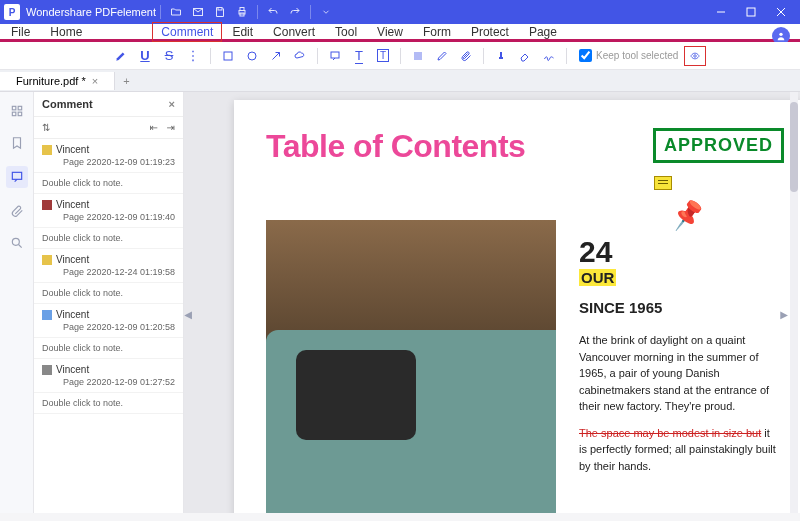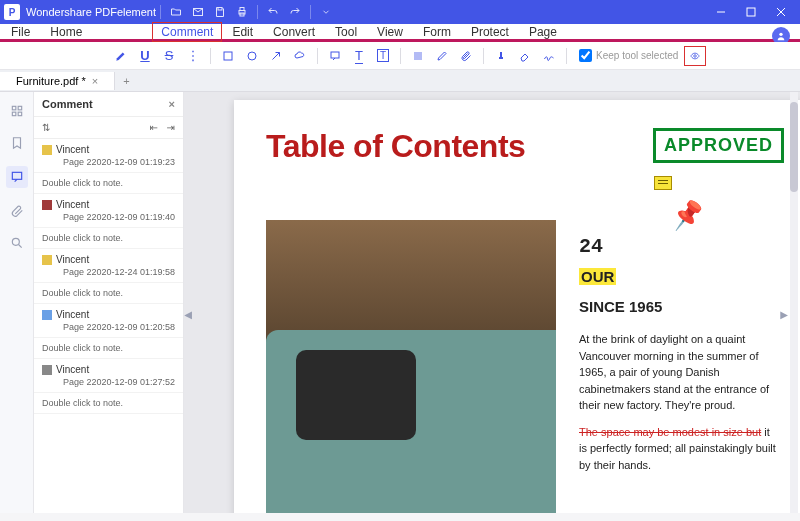--- a/index.html
+++ b/index.html
@@ -38,34 +38,34 @@
 .panel .phead { display: flex; align-items: center; justify-content: space-between; padding: 6px 8px; border-bottom: 1px solid #eee; font-size: 11px; font-weight: 600; color: #333; }
 .panel .ptools { display: flex; align-items: center; justify-content: space-between; padding: 5px 8px; border-bottom: 1px solid #eee; color: #666; }
 .panel .pentry { padding: 5px 8px; border-bottom: 1px solid #f2f2f2; }
 .panel .prow1 { display: flex; align-items: center; gap: 4px; color: #333; }
 .panel .prow2 { display: flex; justify-content: flex-end; color: #666; font-size: 9px; margin-top: 2px; }
 .panel .pnote { padding: 5px 8px; color: #666; border-bottom: 1px solid #f2f2f2; font-size: 9px; }
 .panel .pico { width: 10px; height: 10px; display: inline-block; }
 
 .canvas { flex: 1; background: #e8e8ec; position: relative; overflow: hidden; }
 .page { position: absolute; left: 50px; top: 8px; width: 570px; height: 520px; background: #fff; box-shadow: 0 2px 8px rgba(0,0,0,.15); padding: 28px 32px; }
-.page h1 { font-size: 32px; font-weight: 800; font-family: Arial, sans-serif; letter-spacing: -0.5px; color: #b91c1c; }
+.page h1 { font-size: 32px; font-weight: 800; font-family: Arial, sans-serif; letter-spacing: -0.5px; color: #ec4899; }
 
 .stamp { position: absolute; right: 20px; top: 28px; border: 3px solid #0a8a2a; color: #0a8a2a; font-weight: 800; font-size: 18px; padding: 4px 8px; font-family: Arial, sans-serif; letter-spacing: 1px; }
 .note-icon { position: absolute; right: 132px; top: 76px; width: 18px; height: 14px; background: #f7e33a; border: 1px solid #a88c00; }
 .note-icon::before { content: ""; position: absolute; left: 3px; top: 3px; width: 10px; height: 1px; background: #6b5c00; box-shadow: 0 3px 0 #6b5c00; }
 .pin { position: absolute; right: 100px; top: 100px; color: #e62020; font-size: 26px; transform: rotate(-8deg); }
 
 .docimg { position: absolute; left: 32px; top: 120px; width: 290px; height: 310px; background: linear-gradient(180deg,#8a6a4a 0%, #5a4530 40%, #3a2d1e 100%); overflow: hidden; }
 .sofa { position: absolute; left: 0; bottom: 0; width: 330px; height: 200px; background: #6d9a94; border-radius: 12px 12px 0 0; }
 .sofa::before { content:""; position:absolute; left: 30px; top: 20px; width: 120px; height: 90px; background: #2a2a2a; border-radius: 10px; }
 .sofa::after { content:""; position:absolute; right: -40px; top: -10px; width: 60px; height: 180px; background: #5e8a84; border-radius: 8px; }
 
 .rightcol { position: absolute; left: 345px; top: 135px; width: 200px; font-family: Georgia, serif; color: #222; }
-.rightcol .bignum { font-size: 20px; font-weight: 800; font-family: Liberation Mono, monospace; margin-bottom: 10px; }
+.rightcol .bignum { font-size: 30px; font-weight: 800; font-family: Liberation Sans, sans-serif; }
 .rightcol .hl { background: #fce83a; font-weight: 800; font-family: Arial, sans-serif; font-size: 15px; display: inline-block; padding: 0 2px; }
 .rightcol .since { font-weight: 800; font-family: Arial, sans-serif; font-size: 15px; margin-top: 12px; margin-bottom: 16px; }
 .rightcol p { font-size: 11px; line-height: 1.5; margin-bottom: 10px; }
 .strike { color: #c22; text-decoration: line-through; }
 
 .vscroll { position: absolute; right: 2px; top: 0; width: 8px; height: 100%; background: #f0f0f4; }
 .vscroll .thumb { position: absolute; top: 10px; width: 100%; height: 90px; background: #c8c8d4; border-radius: 4px; }
 .splitter { position: absolute; left: 0; top: 50%; width: 8px; height: 24px; display:flex; align-items:center; justify-content:center; color:#9aa0b4; font-size:10px; cursor:pointer; }
 .splitter.r { left:auto; right: 12px; }
 

